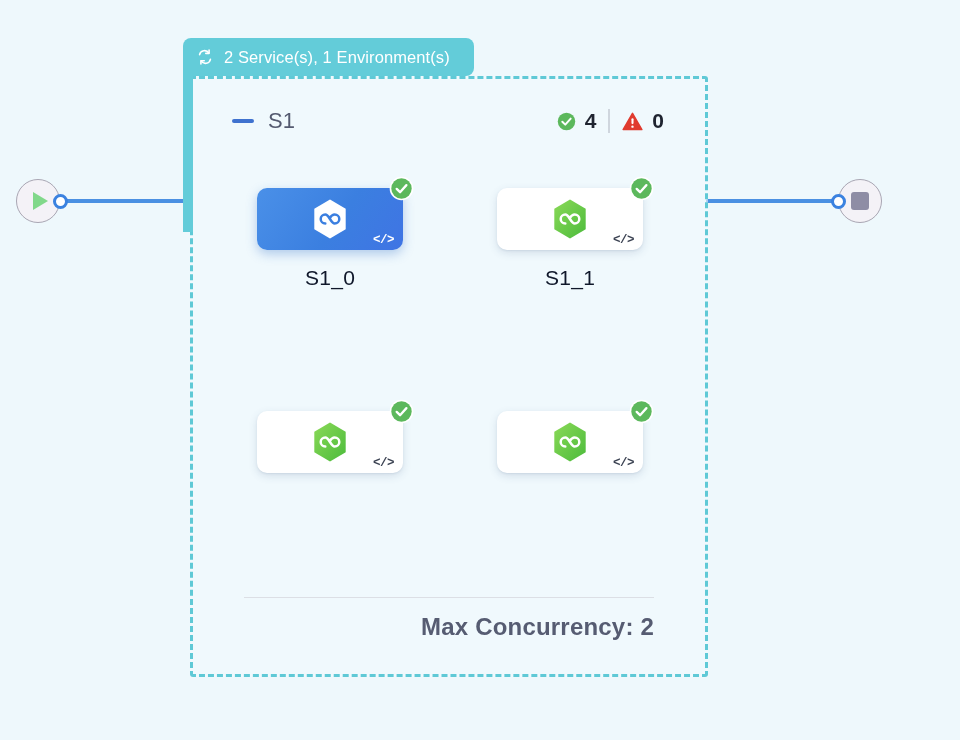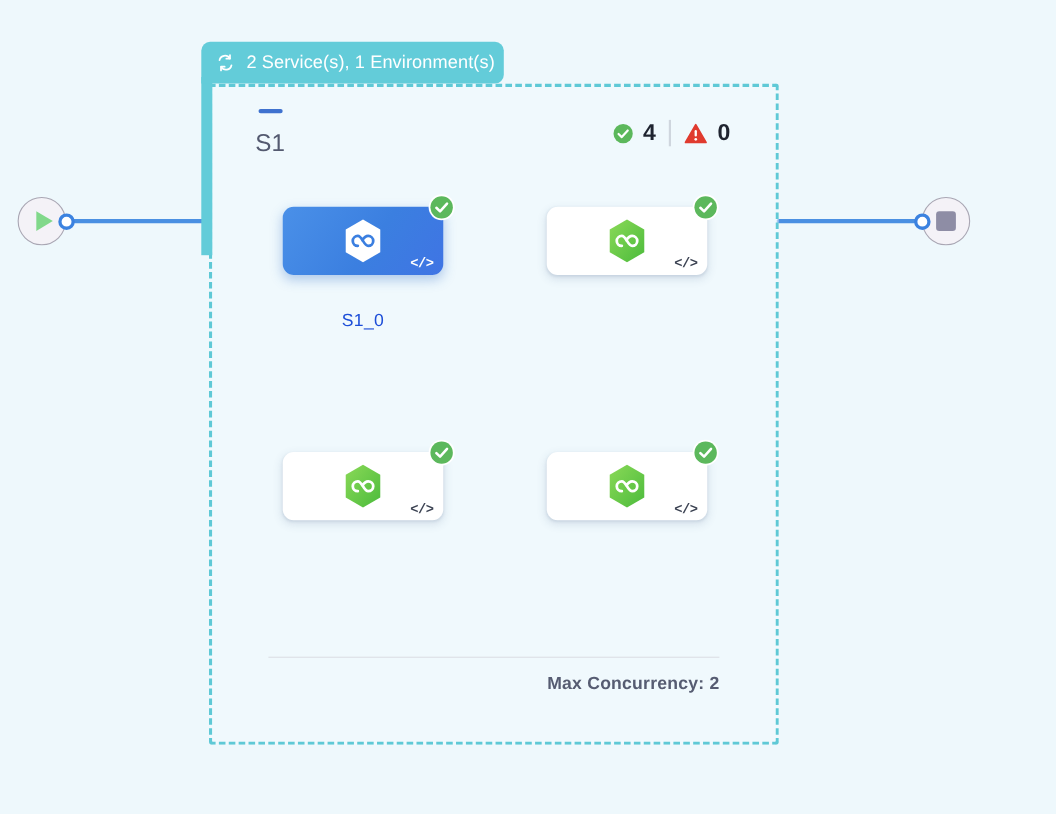--- a/index.html
+++ b/index.html
@@ -74,21 +74,21 @@
   }
   #edge-left  { left: 62px;  top: 199px; width: 128px; }
   #edge-right { left: 706px; top: 199px; width: 130px; }
 
   
   .group-header {
     position: absolute;
     left: 183px;
     top: 38px;
     height: 38px;
-    padding: 0 8px 0 12px;
+    padding: 0 24px 0 12px;
     background: #63ccd9;
     border-radius: 8px 8px 8px 0;
     display: flex;
     align-items: center;
     gap: 9px;
     color: #ffffff;
     font-size: 16.5px;
     z-index: 5;
     box-sizing: border-box;
   }
@@ -130,21 +130,20 @@
     height: 34px;
     display: flex;
     align-items: center;
     justify-content: space-between;
     z-index: 5;
   }
   .group-row-left {
     display: flex;
     align-items: center;
     gap: 14px;
-    flex-direction: column;
   }
   .collapse-toggle {
     width: 22px;
     height: 4px;
     border-radius: 2px;
     background: #3f72cf;
     cursor: pointer;
   }
   .group-name {
     font-size: 22px;
@@ -219,44 +218,44 @@
   .status-badge {
     position: absolute;
     right: -11px;
     top: -12px;
     width: 25px;
     height: 25px;
   }
   .status-badge svg { width: 25px; height: 25px; display: block; }
 
   .node-label {
-    margin-top: 33px;
+    margin-top: 16px;
     text-align: center;
-    font-size: 16px;
-    color: #1d4ed8;
+    font-size: 21px;
+    color: #0f172a;
     letter-spacing: .3px;
   }
 
   
   .group-divider {
     position: absolute;
     left: 244px;
     top: 597px;
     width: 410px;
     height: 1px;
     background: #dcdfe5;
     z-index: 5;
   }
   .max-concurrency {
     position: absolute;
     left: 244px;
     top: 613px;
     width: 410px;
     text-align: right;
-    font-size: 16px;
+    font-size: 24px;
     font-weight: 700;
     color: #565c72;
     letter-spacing: .2px;
     z-index: 5;
   }
 </style>
 </head>
 <body>
 
 <div class="canvas">
@@ -351,20 +350,21 @@
         </svg>
         <span class="code-badge">&lt;/&gt;</span>
         <span class="status-badge">
           <svg viewBox="0 0 26 26">
             <circle cx="13" cy="13" r="12.3" fill="#ffffff"></circle>
             <circle cx="13" cy="13" r="10.6" fill="#5cb85c"></circle>
             <path d="M8.0 13.4 L11.5 16.8 L18.1 9.5" fill="none" stroke="#ffffff" stroke-width="2.4" stroke-linecap="round" stroke-linejoin="round"></path>
           </svg>
         </span>
       </div>
+      <div class="node-label">S1_1</div>
     </div>
 
     <div class="node-item" style="left:257px; top:411px;">
       <div class="node-card">
         <svg class="hex" viewBox="0 0 44 44">
           <defs>
             <linearGradient id="gradGreen2" x1="0" y1="0" x2="1" y2="1">
               <stop offset="0%" stop-color="#8ad957"></stop>
               <stop offset="100%" stop-color="#4cbb3c"></stop>
             </linearGradient>

